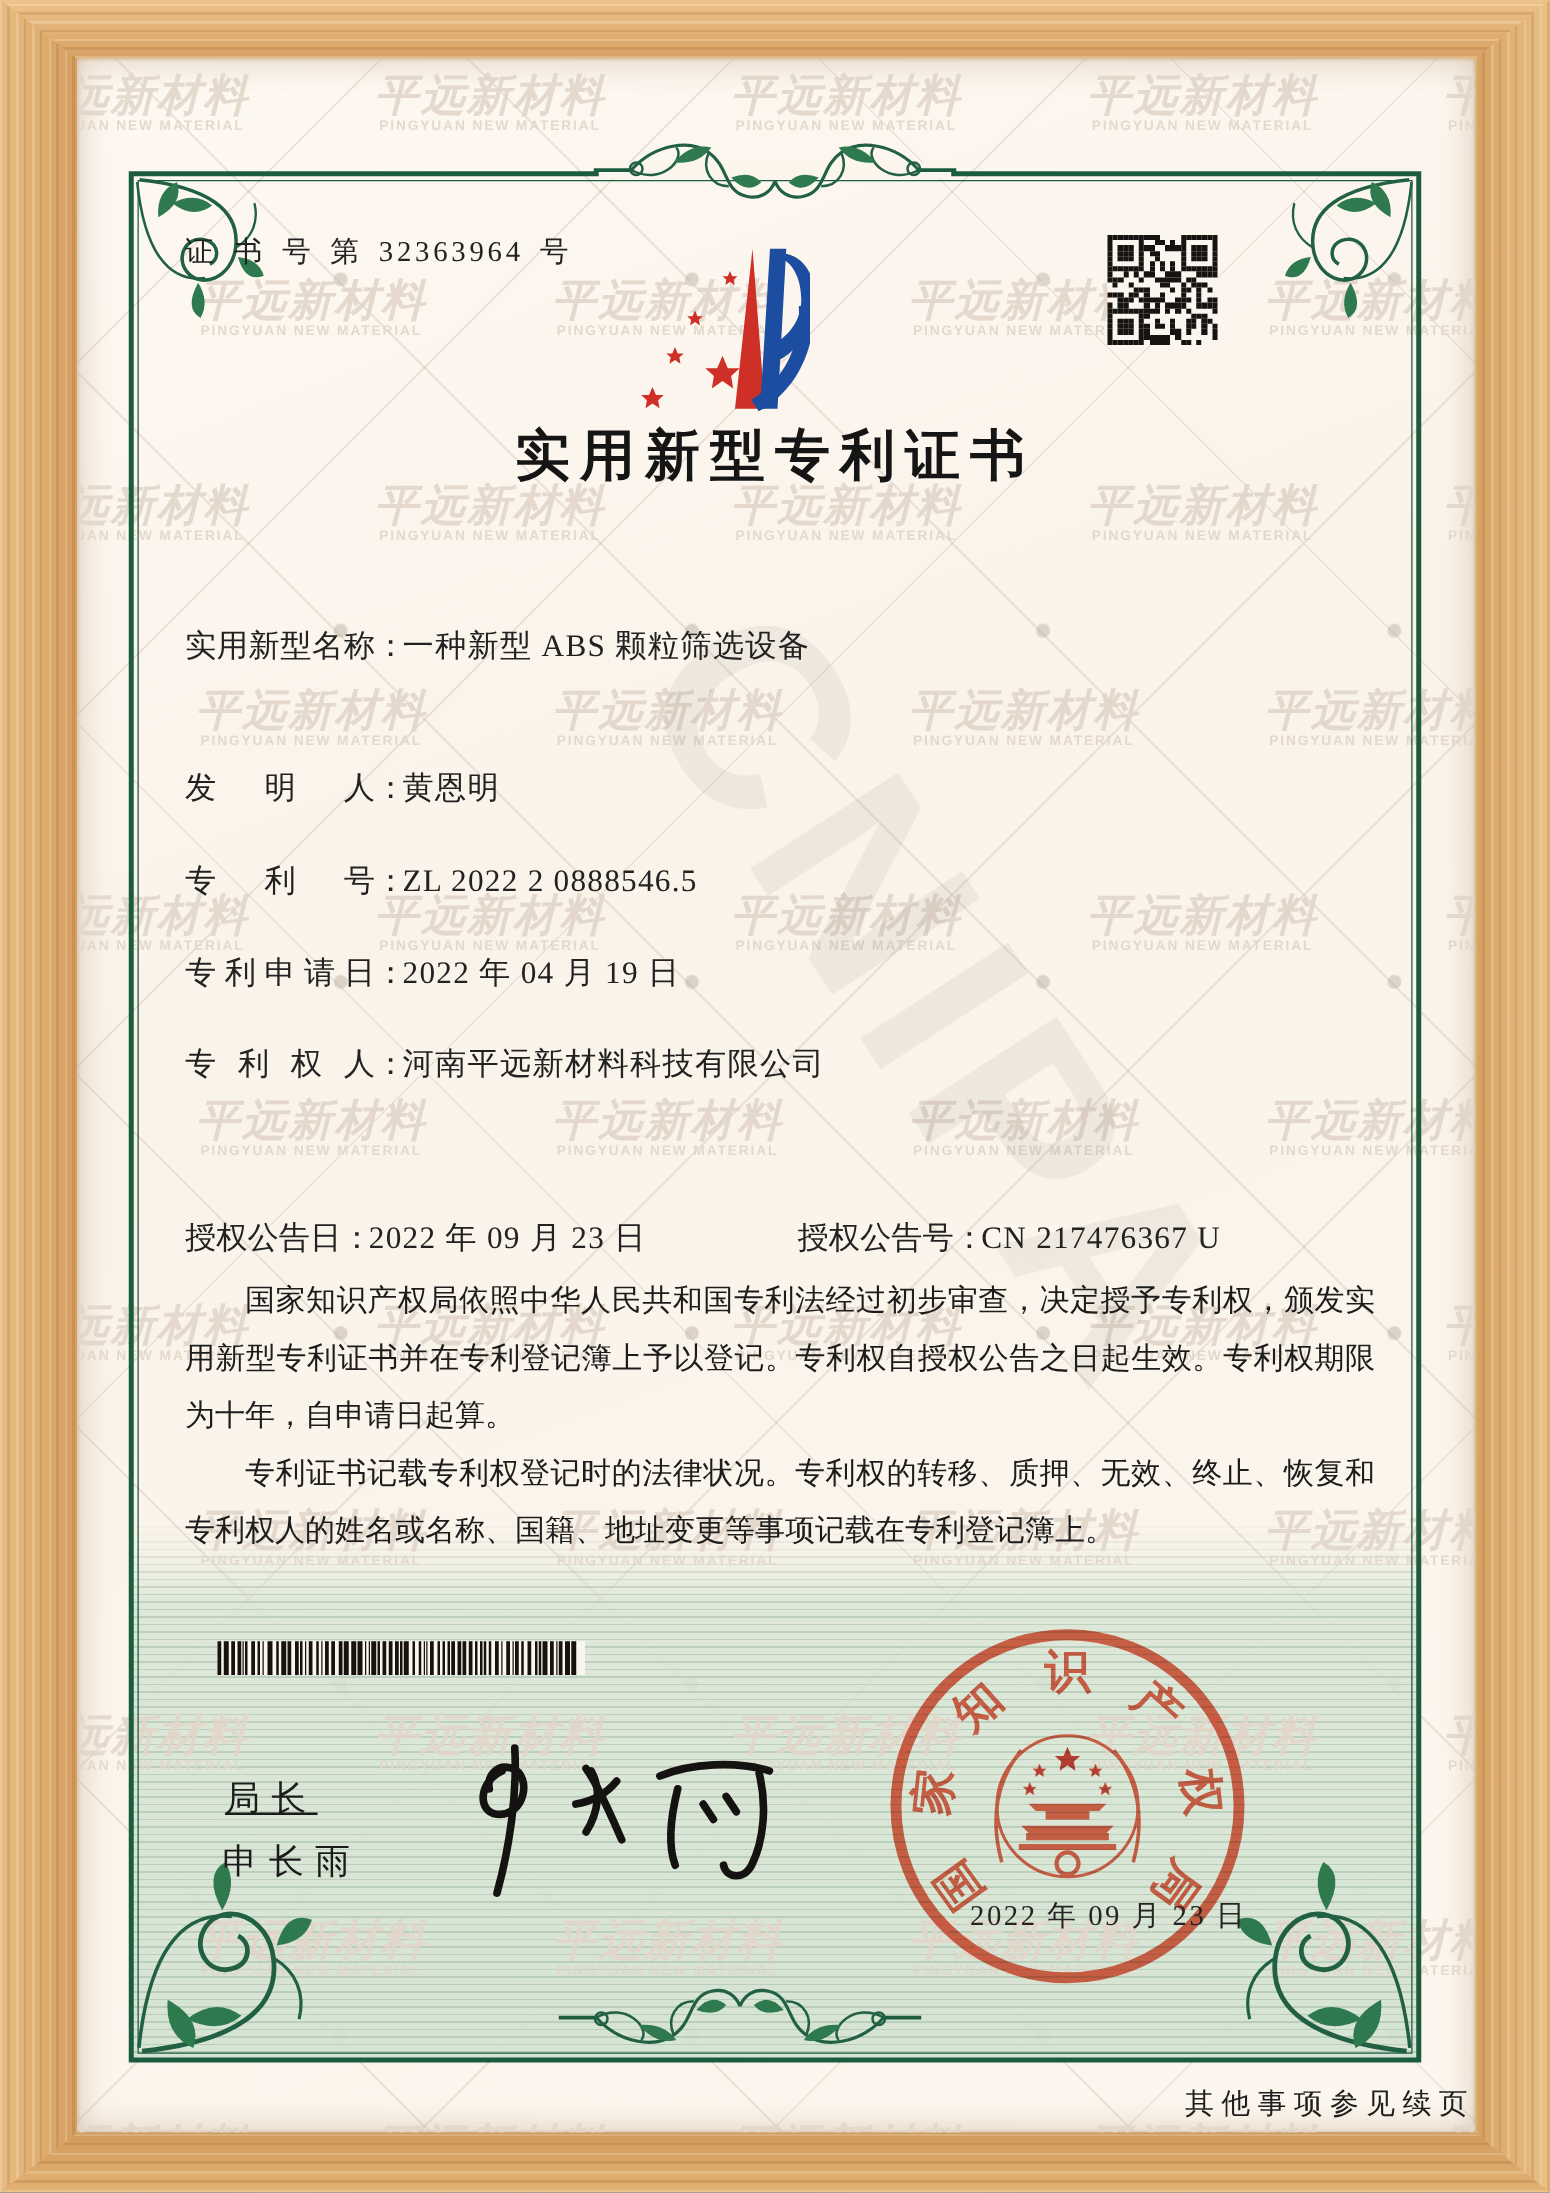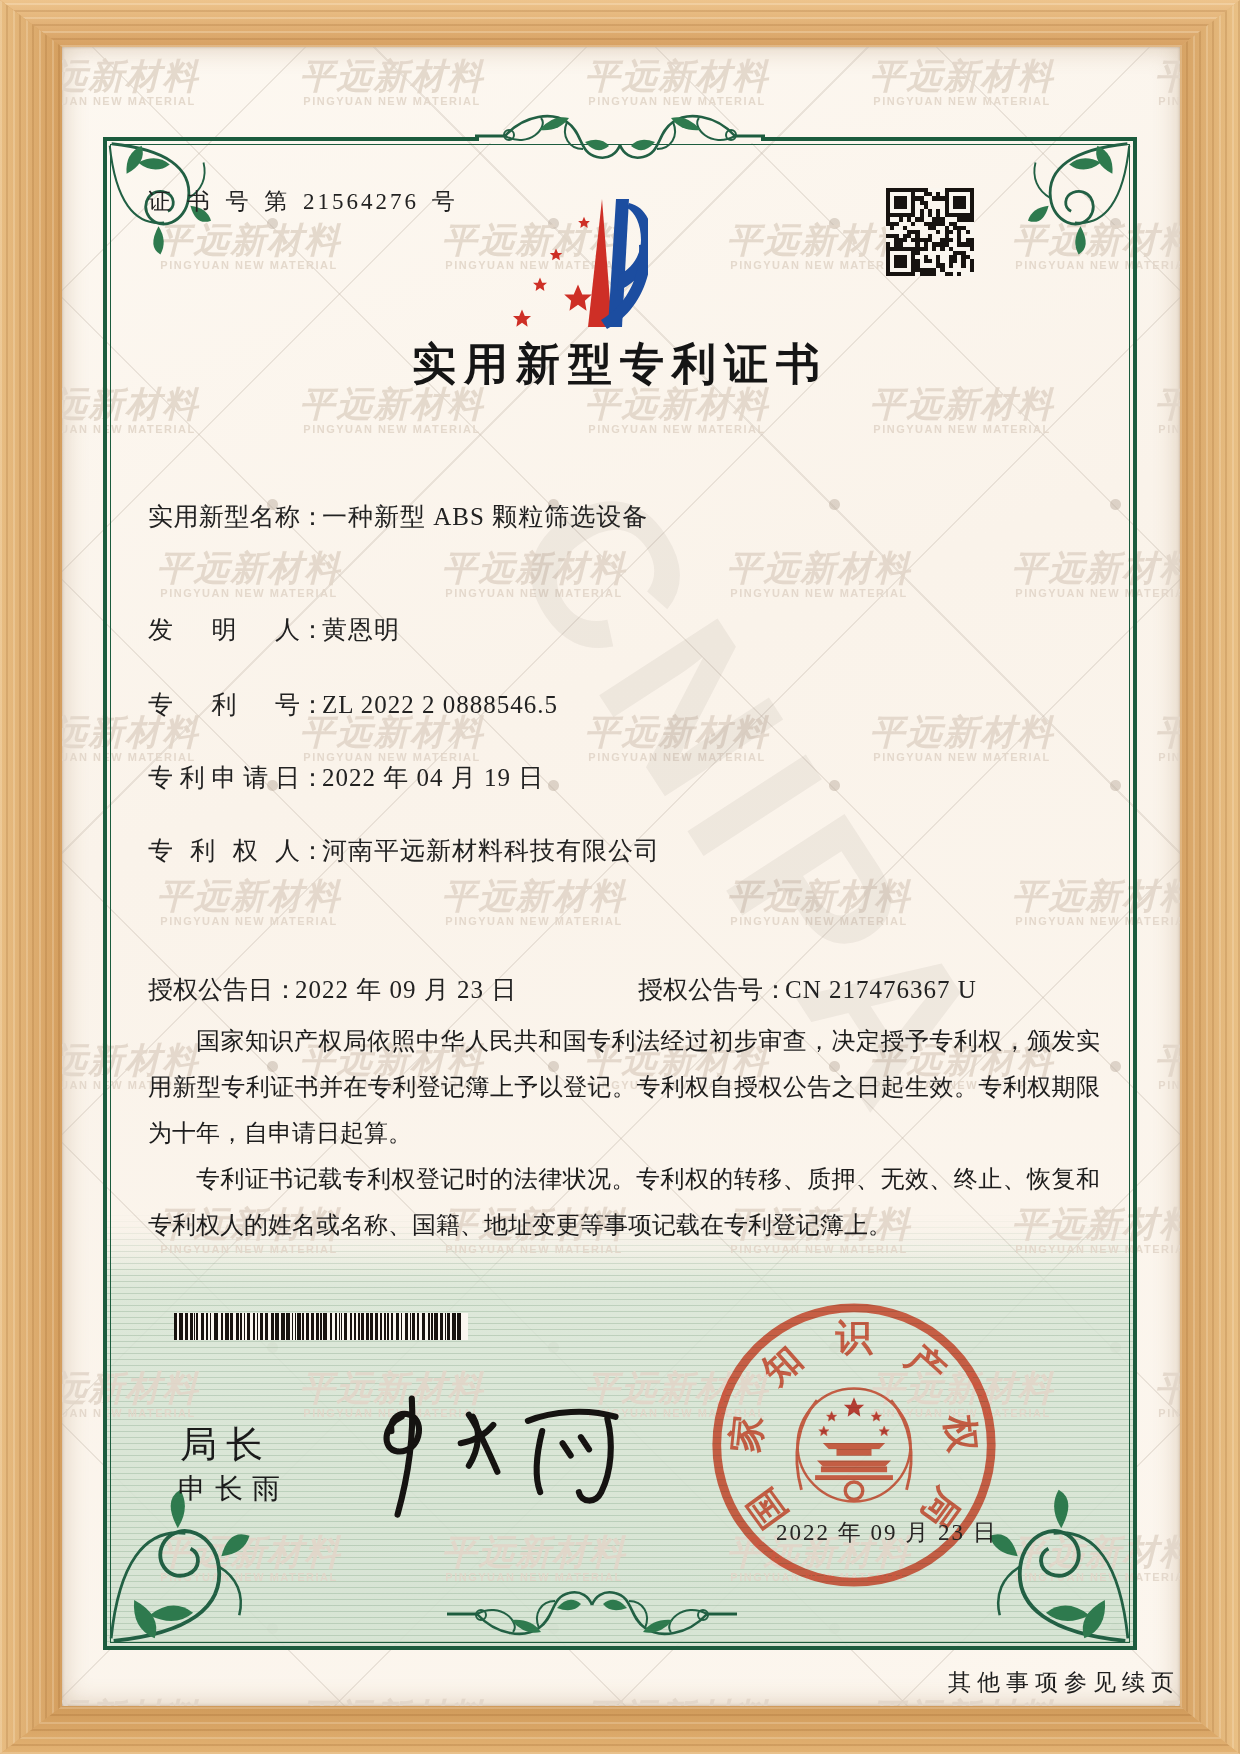--- a/index.html
+++ b/index.html
@@ -77,21 +77,21 @@
 
   .body-text{position:absolute;left:86px;top:971px;width:952px;font-size:24px;line-height:46px;
     text-align:justify;color:#1c1c1c;}
   .body-text p{margin:0;text-indent:2em;}
 
   .barcode{position:absolute;left:112px;top:1266px;width:294px;height:27px;font-size:0;background:#faf6ef;}
   .barcode i{display:inline-block;height:100%;}
   .bar-d{background:#17120e;}
   .bar-l{background:rgba(0,0,0,0);}
 
-  .officer-title{position:absolute;left:118px;top:1373px;font-size:37px;letter-spacing:9px;color:#1b1b1b;}
+  .officer-title{position:absolute;left:118px;top:1373px;font-size:28px;letter-spacing:9px;color:#1b1b1b;text-decoration:underline;}
   .officer-name{position:absolute;left:116px;top:1423px;font-size:28px;letter-spacing:9px;color:#1b1b1b;}
   .signature{position:absolute;left:305px;top:1342px;width:275px;height:135px;}
 
   .seal{position:absolute;left:646px;top:1252px;width:292px;height:292px;opacity:.9;mix-blend-mode:multiply;}
   .seal-char{font-size:38px;font-weight:bold;fill:#e4573e;font-family:"Liberation Serif","DejaVu Serif",serif;}
   .seal-date{position:absolute;left:714px;top:1470px;font-size:23px;letter-spacing:2px;color:#262423;white-space:nowrap;}
 
   .page-footer{position:absolute;left:41px;top:1554px;width:1034px;text-align:center;font-size:21px;letter-spacing:2px;}
   .continuation{position:absolute;left:0;top:1620px;width:100%;text-align:right;font-size:23px;letter-spacing:6px;color:#1d1d1d;}
 </style>
@@ -350,21 +350,21 @@
     <svg class="orn" style="left:921px;top:93px" width="150" height="150" viewBox="0 0 160 160">
         <use href="#flor" transform="translate(160,0) scale(-1,1)"></use>
       </svg>
     <svg class="orn" style="left:44px;top:1394px" width="205" height="205" viewBox="0 0 160 160">
         <use href="#flor" transform="translate(0,160) scale(1,-1)"></use>
       </svg>
     <svg class="orn" style="left:866px;top:1394px" width="205" height="205" viewBox="0 0 160 160">
         <use href="#flor" transform="translate(160,160) scale(-1,-1)"></use>
       </svg>
 
-    <div class="cert-no">证 书 号 第 21564276 号</div>
+    <div class="cert-no">证 书 号 第 32363964 号</div>
 
     <svg class="logo" viewBox="0 0 160 140">
       <defs>
         <path id="st5" d="M0,-10 L2.94,-3.09 L9.51,-3.09 L4.76,1.18 L5.88,8.09 L0,4 L-5.88,8.09 L-4.76,1.18 L-9.51,-3.09 L-2.94,-3.09 Z" fill="#ce2f26"></path>
       </defs>
       <use href="#st5" transform="translate(96,30) scale(0.62)"></use>
       <use href="#st5" transform="translate(68,62) scale(0.66)"></use>
       <use href="#st5" transform="translate(52,92) scale(0.74)"></use>
       <use href="#st5" transform="translate(90,106) scale(1.45)"></use>
       <use href="#st5" transform="translate(34,126) scale(0.95)"></use>

